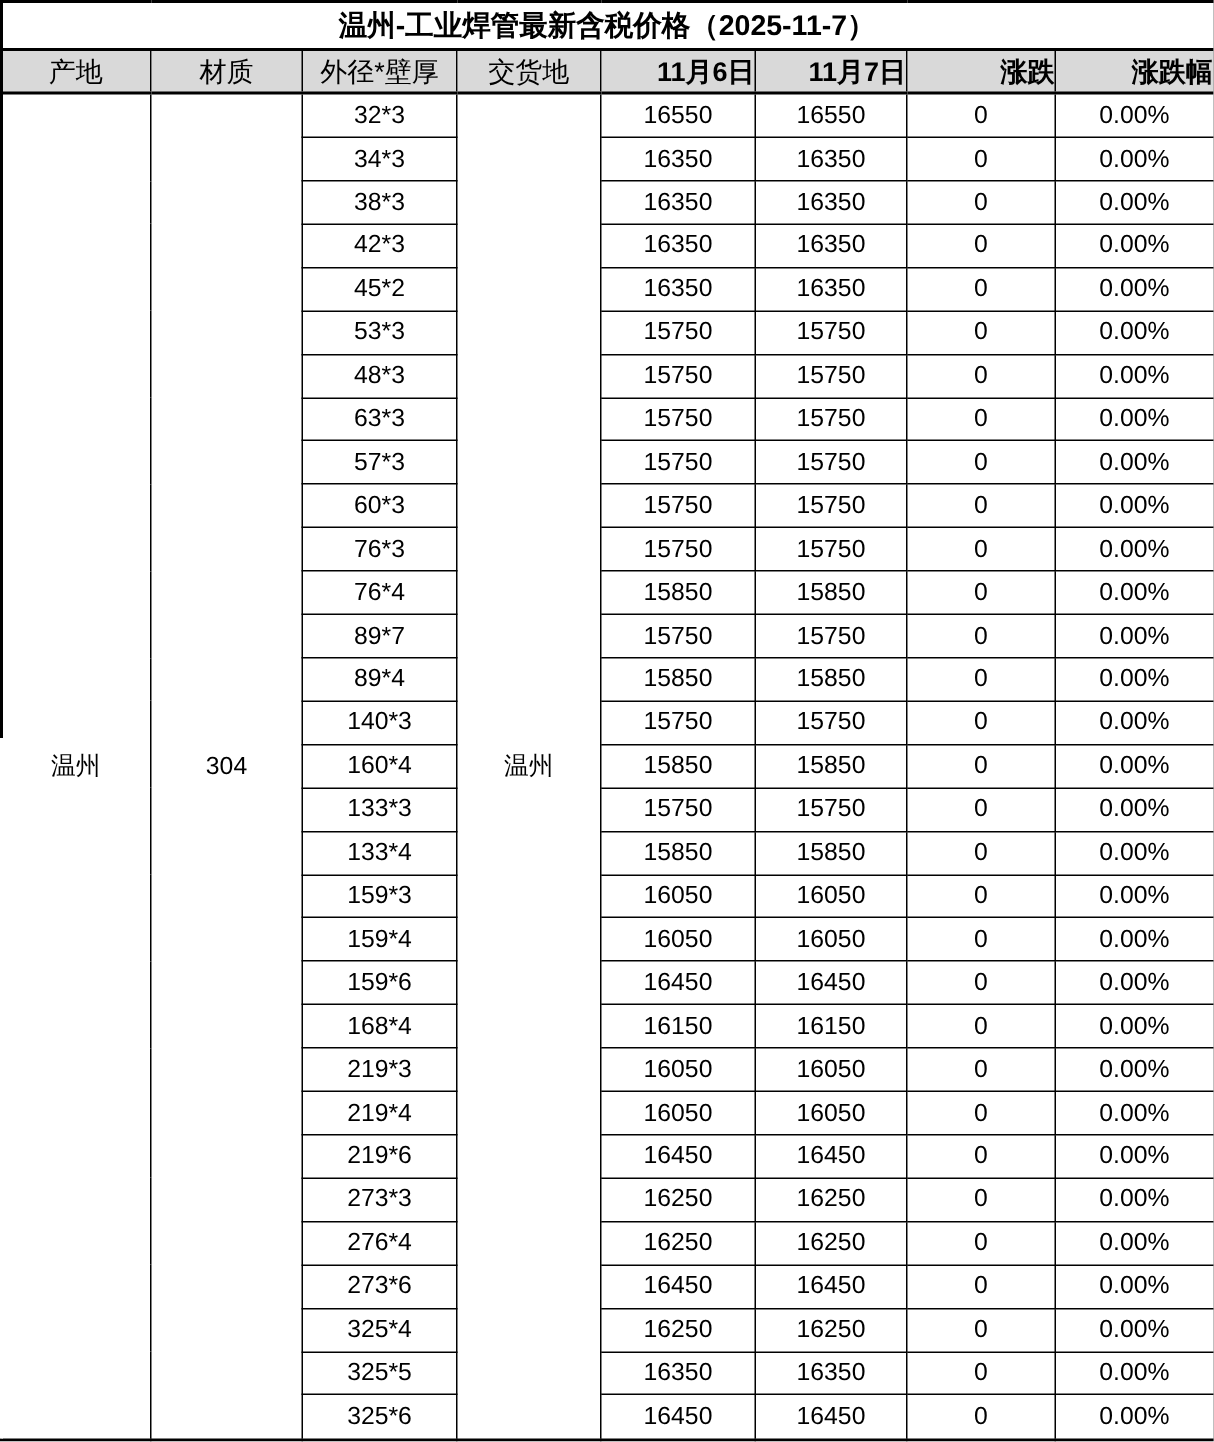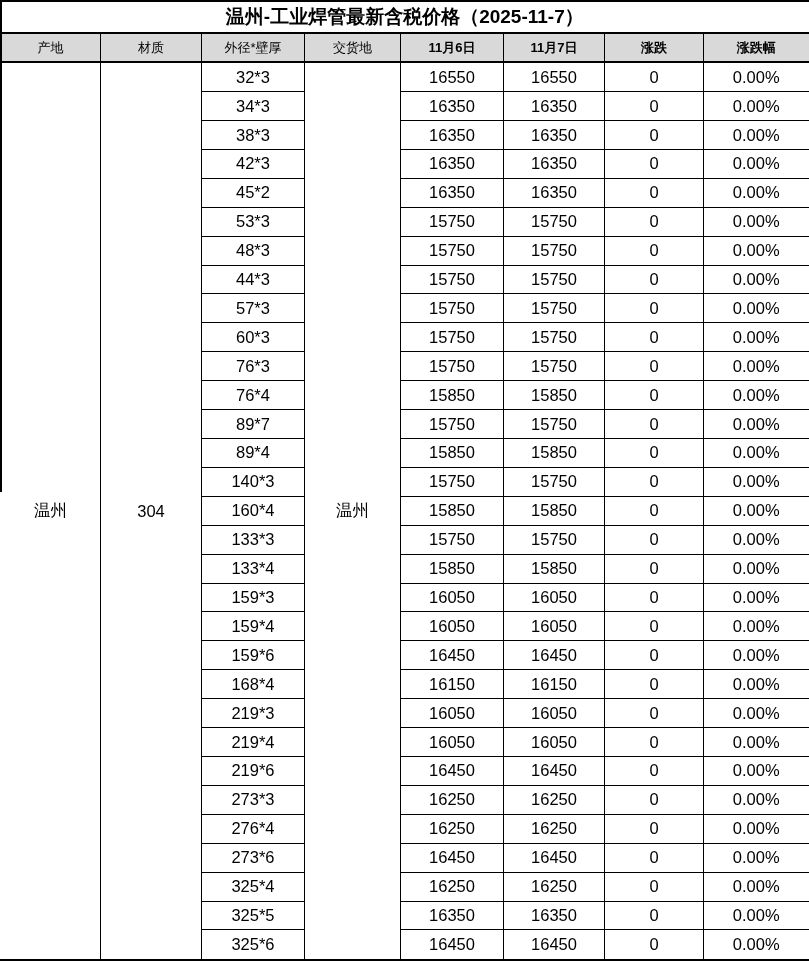--- a/index.html
+++ b/index.html
@@ -28,26 +28,26 @@
   }
   tr.title-row th {
     background: var(--title-bg, #ffffff);
     font-size: 19px;
     font-weight: bold;
     height: 30px;
     border-bottom: 2px solid #000;
   }
   tr.header-row th {
     background: var(--header-bg, #D9D9D9);
-    font-size: 13px;
+    font-size: 18px;
     font-weight: normal;
     height: 27px;
     border-bottom: 2px solid #000;
   }
-  tr.header-row th.bold { font-weight: bold; }
+  tr.header-row th.bold { font-weight: bold; text-align: right; }
   tbody td { font-size: 16.5px; background: #fff; }
   
   .left-border-top {
     position: absolute; left: 0; top: 0;
     width: 2px; height: 492px;
     background: var(--border-color, #000);
     z-index: 5;
   }
   .left-border-gap {
     position: absolute; left: 0; top: 492px;
@@ -133,21 +133,21 @@
           <td>0.00%</td>
         </tr>
         <tr>
           <td>48*3</td>
           <td>15750</td>
           <td>15750</td>
           <td>0</td>
           <td>0.00%</td>
         </tr>
         <tr>
-          <td>44*3</td>
+          <td>63*3</td>
           <td>15750</td>
           <td>15750</td>
           <td>0</td>
           <td>0.00%</td>
         </tr>
         <tr>
           <td>57*3</td>
           <td>15750</td>
           <td>15750</td>
           <td>0</td>

